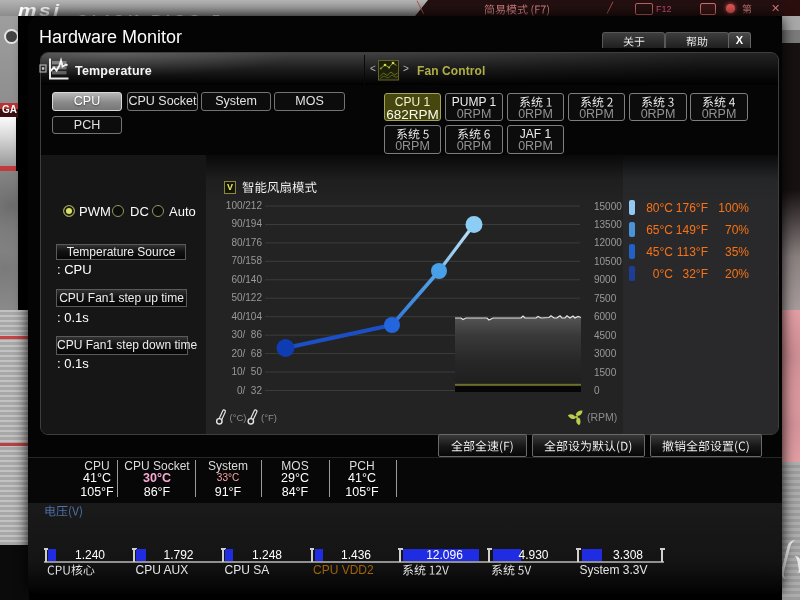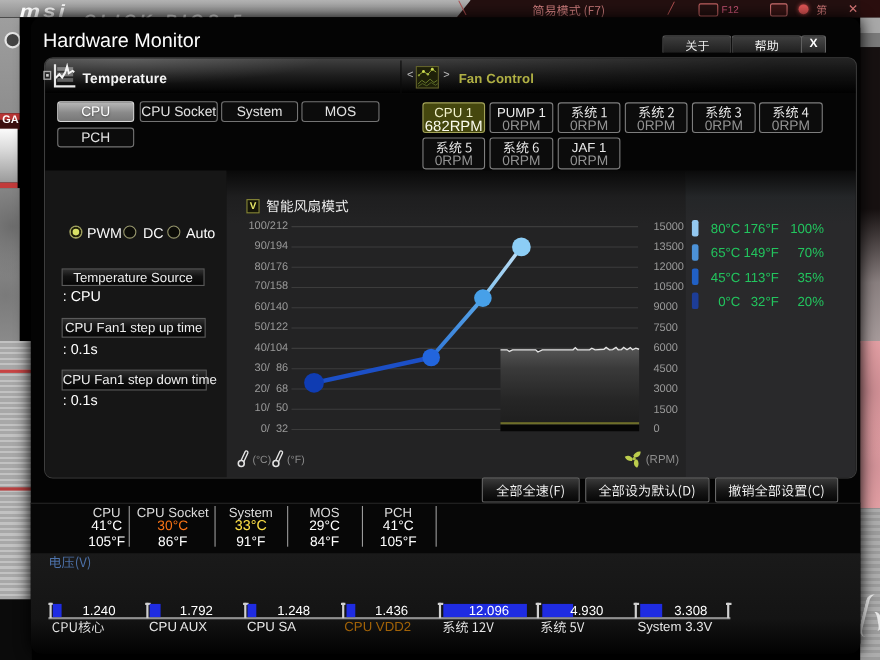--- a/index.html
+++ b/index.html
@@ -8,21 +8,21 @@
   border:1px solid #686868;border-radius:2px;color:#f5f5f5;text-align:center;}
 .tabbtn{position:absolute;background:#0c0c0c;border:1px solid #747474;border-radius:3px;
   color:#e2e2e2;font-size:12.5px;text-align:center;white-space:nowrap;overflow:hidden;}
 .fanbtn{position:absolute;background:#0c0c0c;border:1px solid #7e7e7e;border-radius:3px;text-align:center;}
 .fanbtn .l1{font-size:12px;color:#ececec;line-height:14px;margin-top:1px;height:13px;}
 .fanbtn .l2{font-size:12.5px;color:#929292;line-height:13px;}
 .ylab{position:absolute;width:45px;text-align:right;font-size:10px;color:#999;}
 .rlab{position:absolute;font-size:10px;color:#999;}
 .srcbtn{position:absolute;background:linear-gradient(180deg,#323232 0%,#121212 45%,#060606 100%);
   border:1px solid #5a5a5a;color:#ededed;font-size:12px;text-align:center;white-space:nowrap;}
-.lgt{position:absolute;font-size:12px;color:#22c55e;text-align:right;}
+.lgt{position:absolute;font-size:12px;color:#f97316;text-align:right;}
 </style></head><body>
 <div id="page">
 
 <div class="ab" style="left:410px;top:0;width:390px;height:16px;background:#241010;"></div>
 <div class="ab" style="left:0;top:0;width:428px;height:16px;background:linear-gradient(180deg,#b4b4b4,#8c8c8c);clip-path:polygon(0 0,100% 0,97% 100%,0 100%);"></div>
 <div class="ab" style="left:18px;top:2px;font-size:16px;font-weight:bold;font-style:italic;color:#fff;letter-spacing:2px;transform:scaleX(1.3);transform-origin:0 0;">msi</div>
 <div class="ab" style="left:76px;top:11px;width:220px;height:5px;overflow:hidden;font-size:15px;font-weight:bold;font-style:italic;color:#e8e8e8;letter-spacing:4px;">CLICK BIOS 5</div>
 <div class="ab" style="left:417px;top:1px;width:14px;height:13px;color:#b05050;font-size:11px;filter:blur(0.5px);">╲</div>
 <svg style="position:absolute;left:484.00px;top:3.50px;overflow:visible" width="67" height="12">
       <g fill="#d98484">
@@ -392,26 +392,26 @@
 <div class="ab" style="left:261px;top:460px;width:1px;height:37px;background:#9a9a9a;"></div>
 <div class="ab" style="left:329px;top:460px;width:1px;height:37px;background:#9a9a9a;"></div>
 <div class="ab" style="left:396px;top:460px;width:1px;height:37px;background:#9a9a9a;"></div>
 <div class="ab" style="left:52px;top:459.5px;width:90px;text-align:center;">
       <div style="font-size:12px;color:#dcdcdc;line-height:12px;">CPU</div>
       <div style="font-size:12.5px;color:#fff;line-height:12px;">41°C</div>
       <div style="font-size:12.5px;color:#fff;line-height:12px;margin-top:2.5px;">105°F</div>
     </div>
 <div class="ab" style="left:112px;top:459.5px;width:90px;text-align:center;">
       <div style="font-size:12px;color:#dcdcdc;line-height:12px;">CPU Socket</div>
-      <div style="font-size:12.5px;color:#f97316;line-height:12px;">30°C</div>
+      <div style="font-size:12.5px;color:#f9a8d4;line-height:12px;font-weight:bold;">30°C</div>
       <div style="font-size:12.5px;color:#fff;line-height:12px;margin-top:2.5px;">86°F</div>
     </div>
 <div class="ab" style="left:183px;top:459.5px;width:90px;text-align:center;">
       <div style="font-size:12px;color:#dcdcdc;line-height:12px;">System</div>
-      <div style="font-size:13px;color:#fde047;line-height:12px;">33°C</div>
+      <div style="font-size:10px;color:#fca5a5;line-height:12px;">33°C</div>
       <div style="font-size:12.5px;color:#fff;line-height:12px;margin-top:2.5px;">91°F</div>
     </div>
 <div class="ab" style="left:250px;top:459.5px;width:90px;text-align:center;">
       <div style="font-size:12px;color:#dcdcdc;line-height:12px;">MOS</div>
       <div style="font-size:12.5px;color:#fff;line-height:12px;">29°C</div>
       <div style="font-size:12.5px;color:#fff;line-height:12px;margin-top:2.5px;">84°F</div>
     </div>
 <div class="ab" style="left:317px;top:459.5px;width:90px;text-align:center;">
       <div style="font-size:12px;color:#dcdcdc;line-height:12px;">PCH</div>
       <div style="font-size:12.5px;color:#fff;line-height:12px;">41°C</div>

